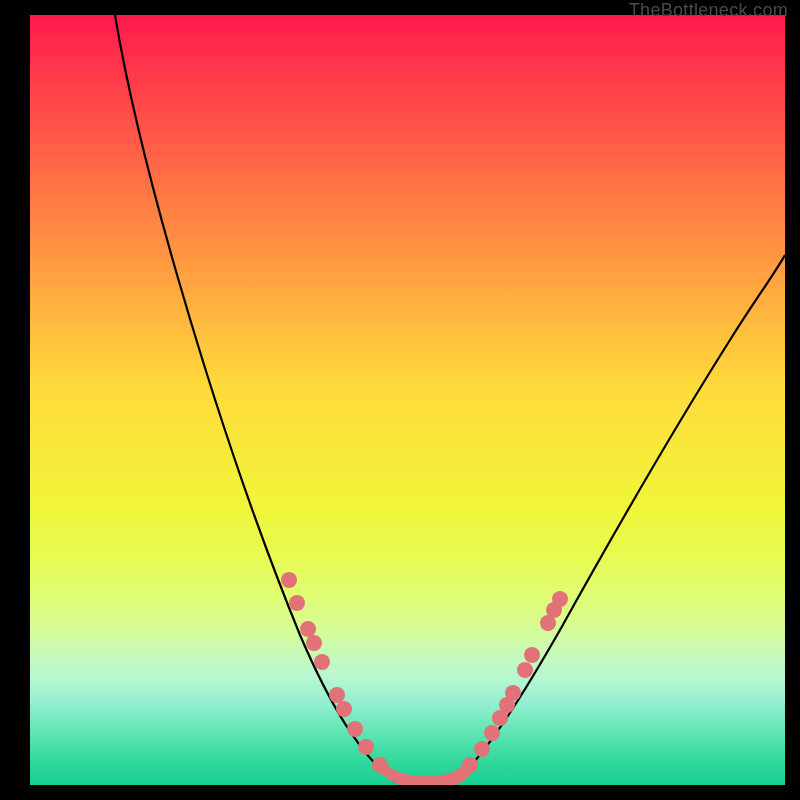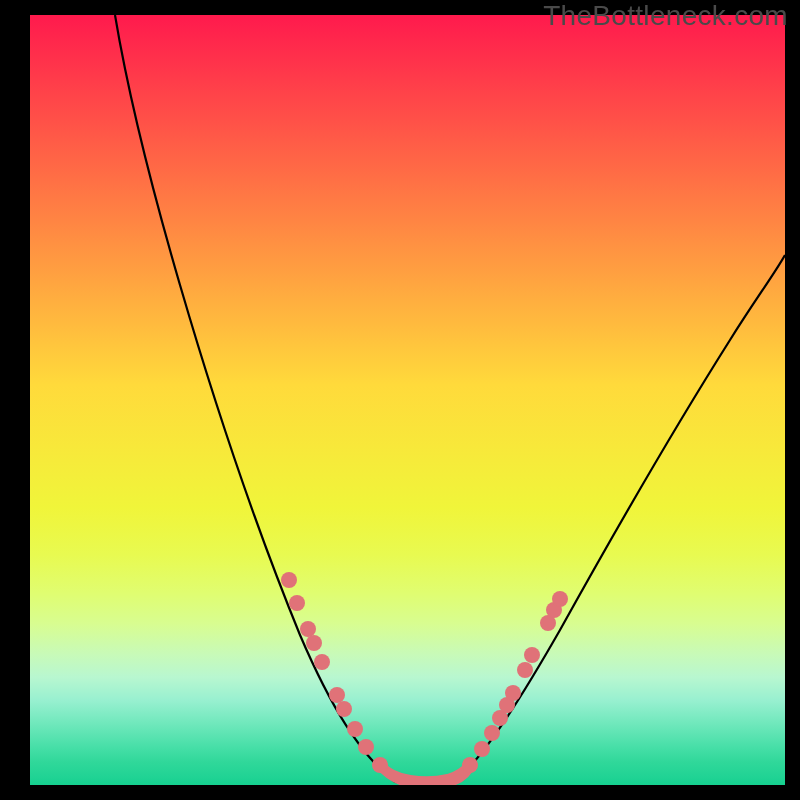--- a/index.html
+++ b/index.html
@@ -31,21 +31,21 @@
       #48dfa8 95%,
       #30d89a 97%,
       #20d394 99%,
       #15d08f 100%);
   }
   .attribution {
     position: absolute;
     top: 0;
     right: 12px;
     color: #4a4a4a;
-    font-size: 28px;
+    font-size: 18px;
     font-weight: 500;
     letter-spacing: 0.3px;
   }
   .curve-svg {
     position: absolute;
     left: 0; top: 0;
     width: 100%; height: 100%;
   }
 </style>
 </head>

